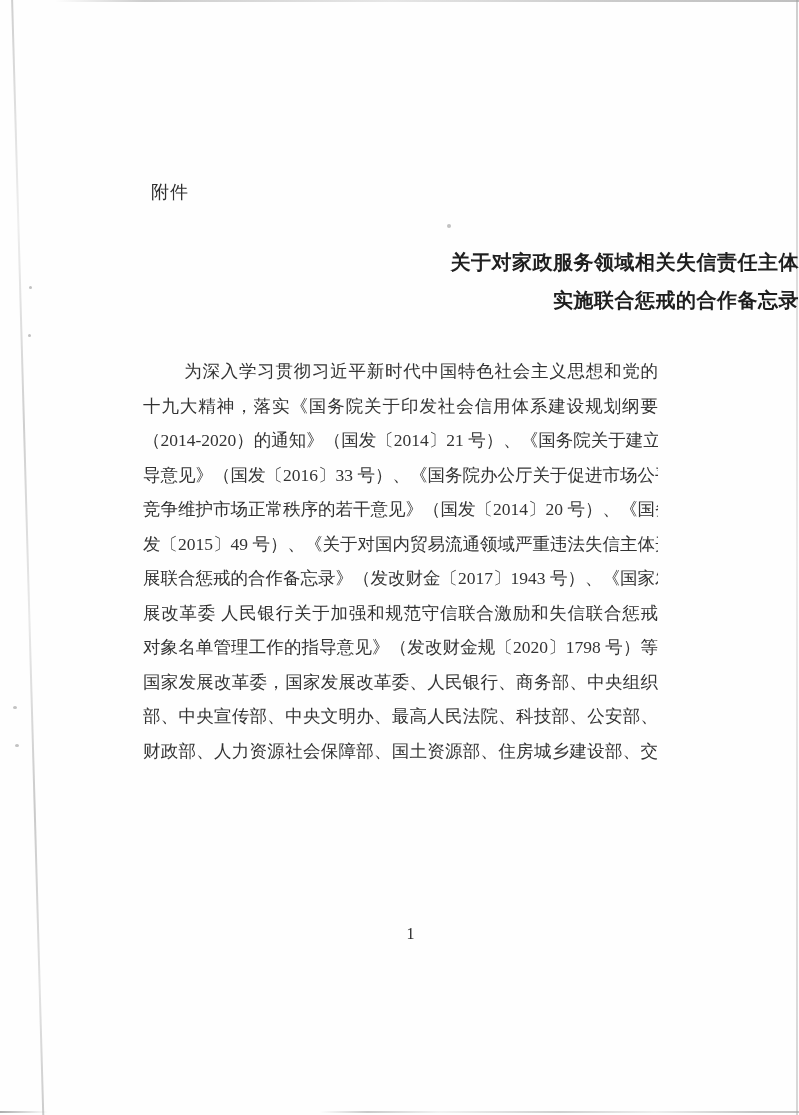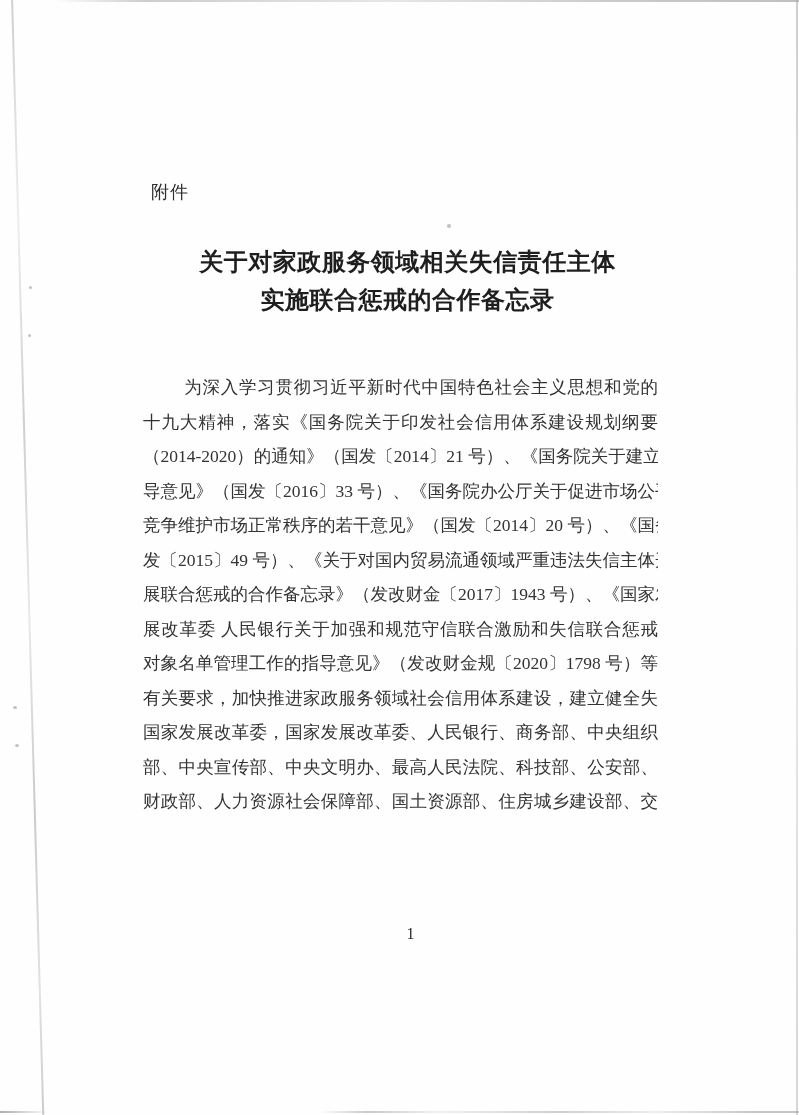--- a/index.html
+++ b/index.html
@@ -60,24 +60,24 @@
     position: absolute;
     left: 151px; top: 180px;
     font-family: "Liberation Sans", "DejaVu Sans", sans-serif;
     font-size: 18px;
     letter-spacing: 1px;
     color: #2f2f2f;
   }
   .doc-title {
     position: absolute;
     left: 16px; right: 0; top: 243px;
-    text-align: center;
+    text-align: right;
     font-family: "Liberation Sans", "DejaVu Sans", sans-serif;
     font-weight: bold;
-    font-size: 24px;
+    font-size: 20px;
     line-height: 38px;
     letter-spacing: 0.5px;
     color: #1e1e1e;
   }
   .body-text {
     position: absolute;
     left: 143px; top: 354px;
     width: 515px;
   }
   .body-line {
@@ -86,21 +86,20 @@
     font-size: 17.5px;
     color: #333333;
     text-align: justify;
     text-align-last: justify;
     text-justify: inter-character;
     white-space: nowrap;
     overflow: hidden;
   }
   .body-line:first-child {
     text-indent: 2.35em;
-    margin-top: 16px;
   }
   .page-number {
     position: absolute;
     left: 0; right: 0; top: 925px;
     text-align: center;
     font-size: 16px;
     color: #2c2c2c;
     transform: translateX(11px);
   }
 </style>
@@ -127,19 +126,18 @@
 <div class="body-text">
     <div class="body-line">为深入学习贯彻习近平新时代中国特色社会主义思想和党的</div>
     <div class="body-line">十九大精神，落实《国务院关于印发社会信用体系建设规划纲要</div>
     <div class="body-line">（2014-2020）的通知》（国发〔2014〕21 号）、《国务院关于建立完</div>
     <div class="body-line">导意见》（国发〔2016〕33 号）、《国务院办公厅关于促进市场公平</div>
     <div class="body-line">竞争维护市场正常秩序的若干意见》（国发〔2014〕20 号）、《国务</div>
     <div class="body-line">发〔2015〕49 号）、《关于对国内贸易流通领域严重违法失信主体开</div>
     <div class="body-line">展联合惩戒的合作备忘录》（发改财金〔2017〕1943 号）、《国家发</div>
     <div class="body-line">展改革委 人民银行关于加强和规范守信联合激励和失信联合惩戒</div>
     <div class="body-line">对象名单管理工作的指导意见》（发改财金规〔2020〕1798 号）等</div>
-    <div class="body-line">有关要求，加快推进家政服务领域社会信用体系建设，建立健全失</div>
     <div class="body-line">国家发展改革委，国家发展改革委、人民银行、商务部、中央组织</div>
     <div class="body-line">部、中央宣传部、中央文明办、最高人民法院、科技部、公安部、</div>
     <div class="body-line">财政部、人力资源社会保障部、国土资源部、住房城乡建设部、交</div>
   </div>
 
 <div class="page-number">1</div>
 
 </body></html>

